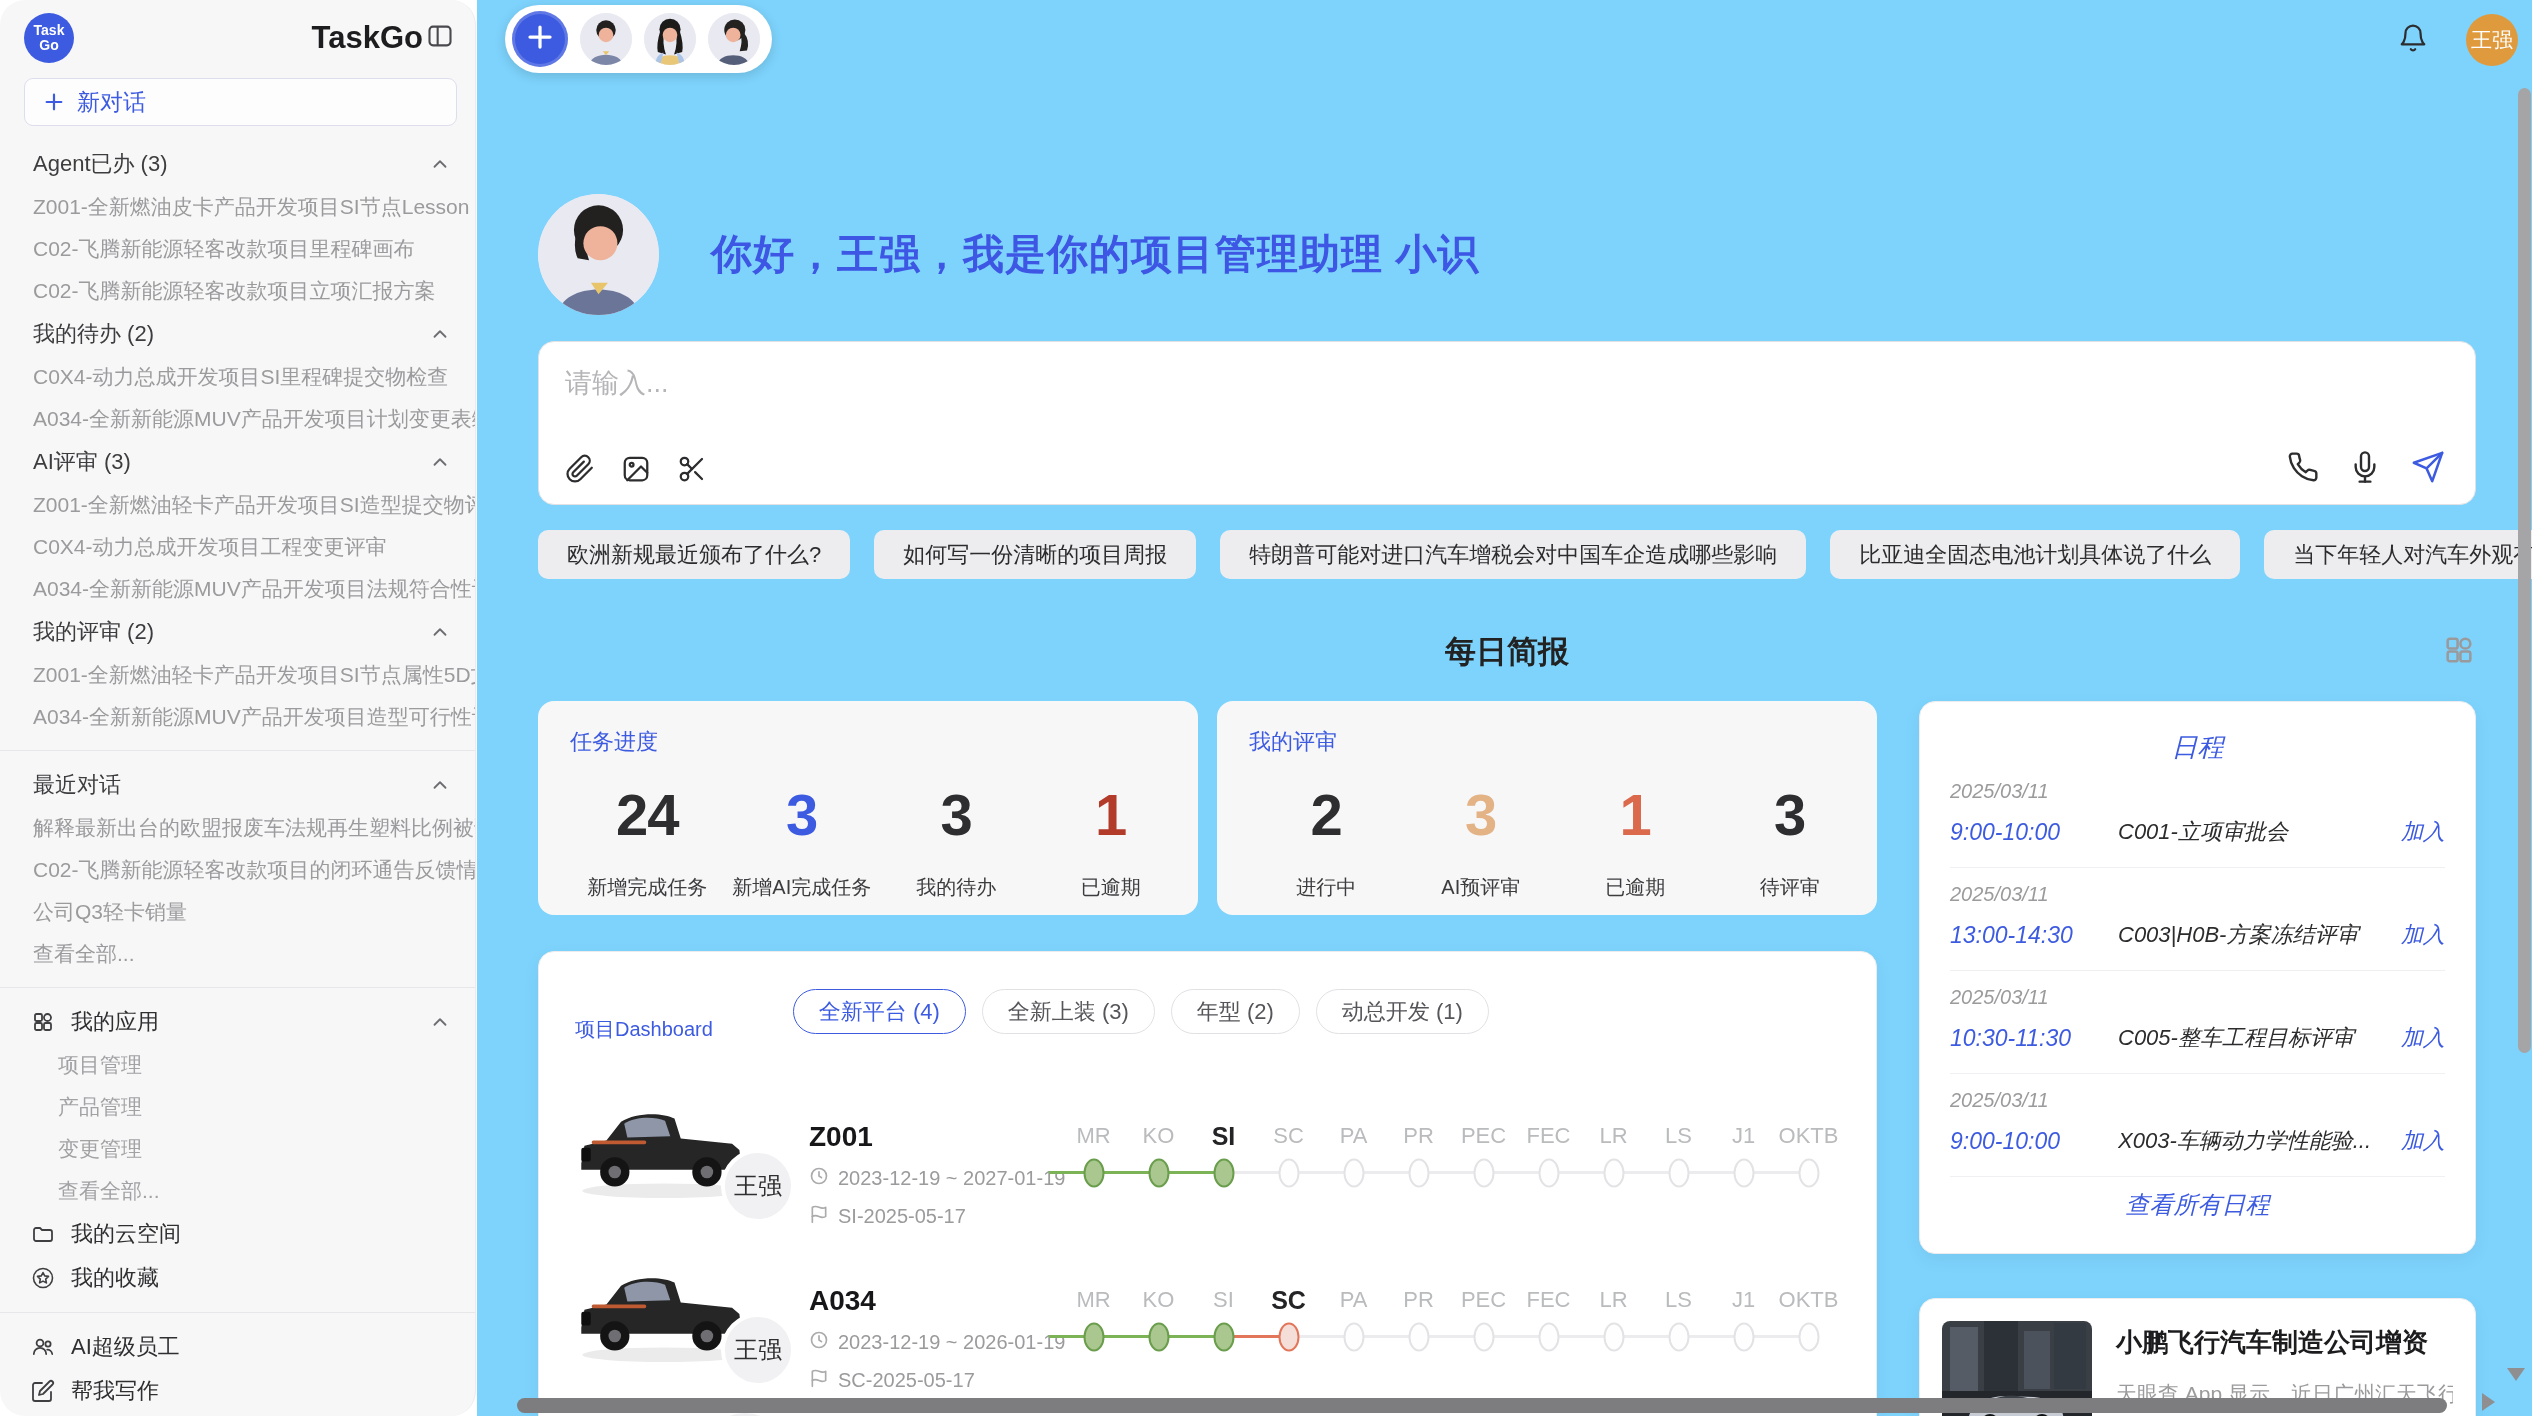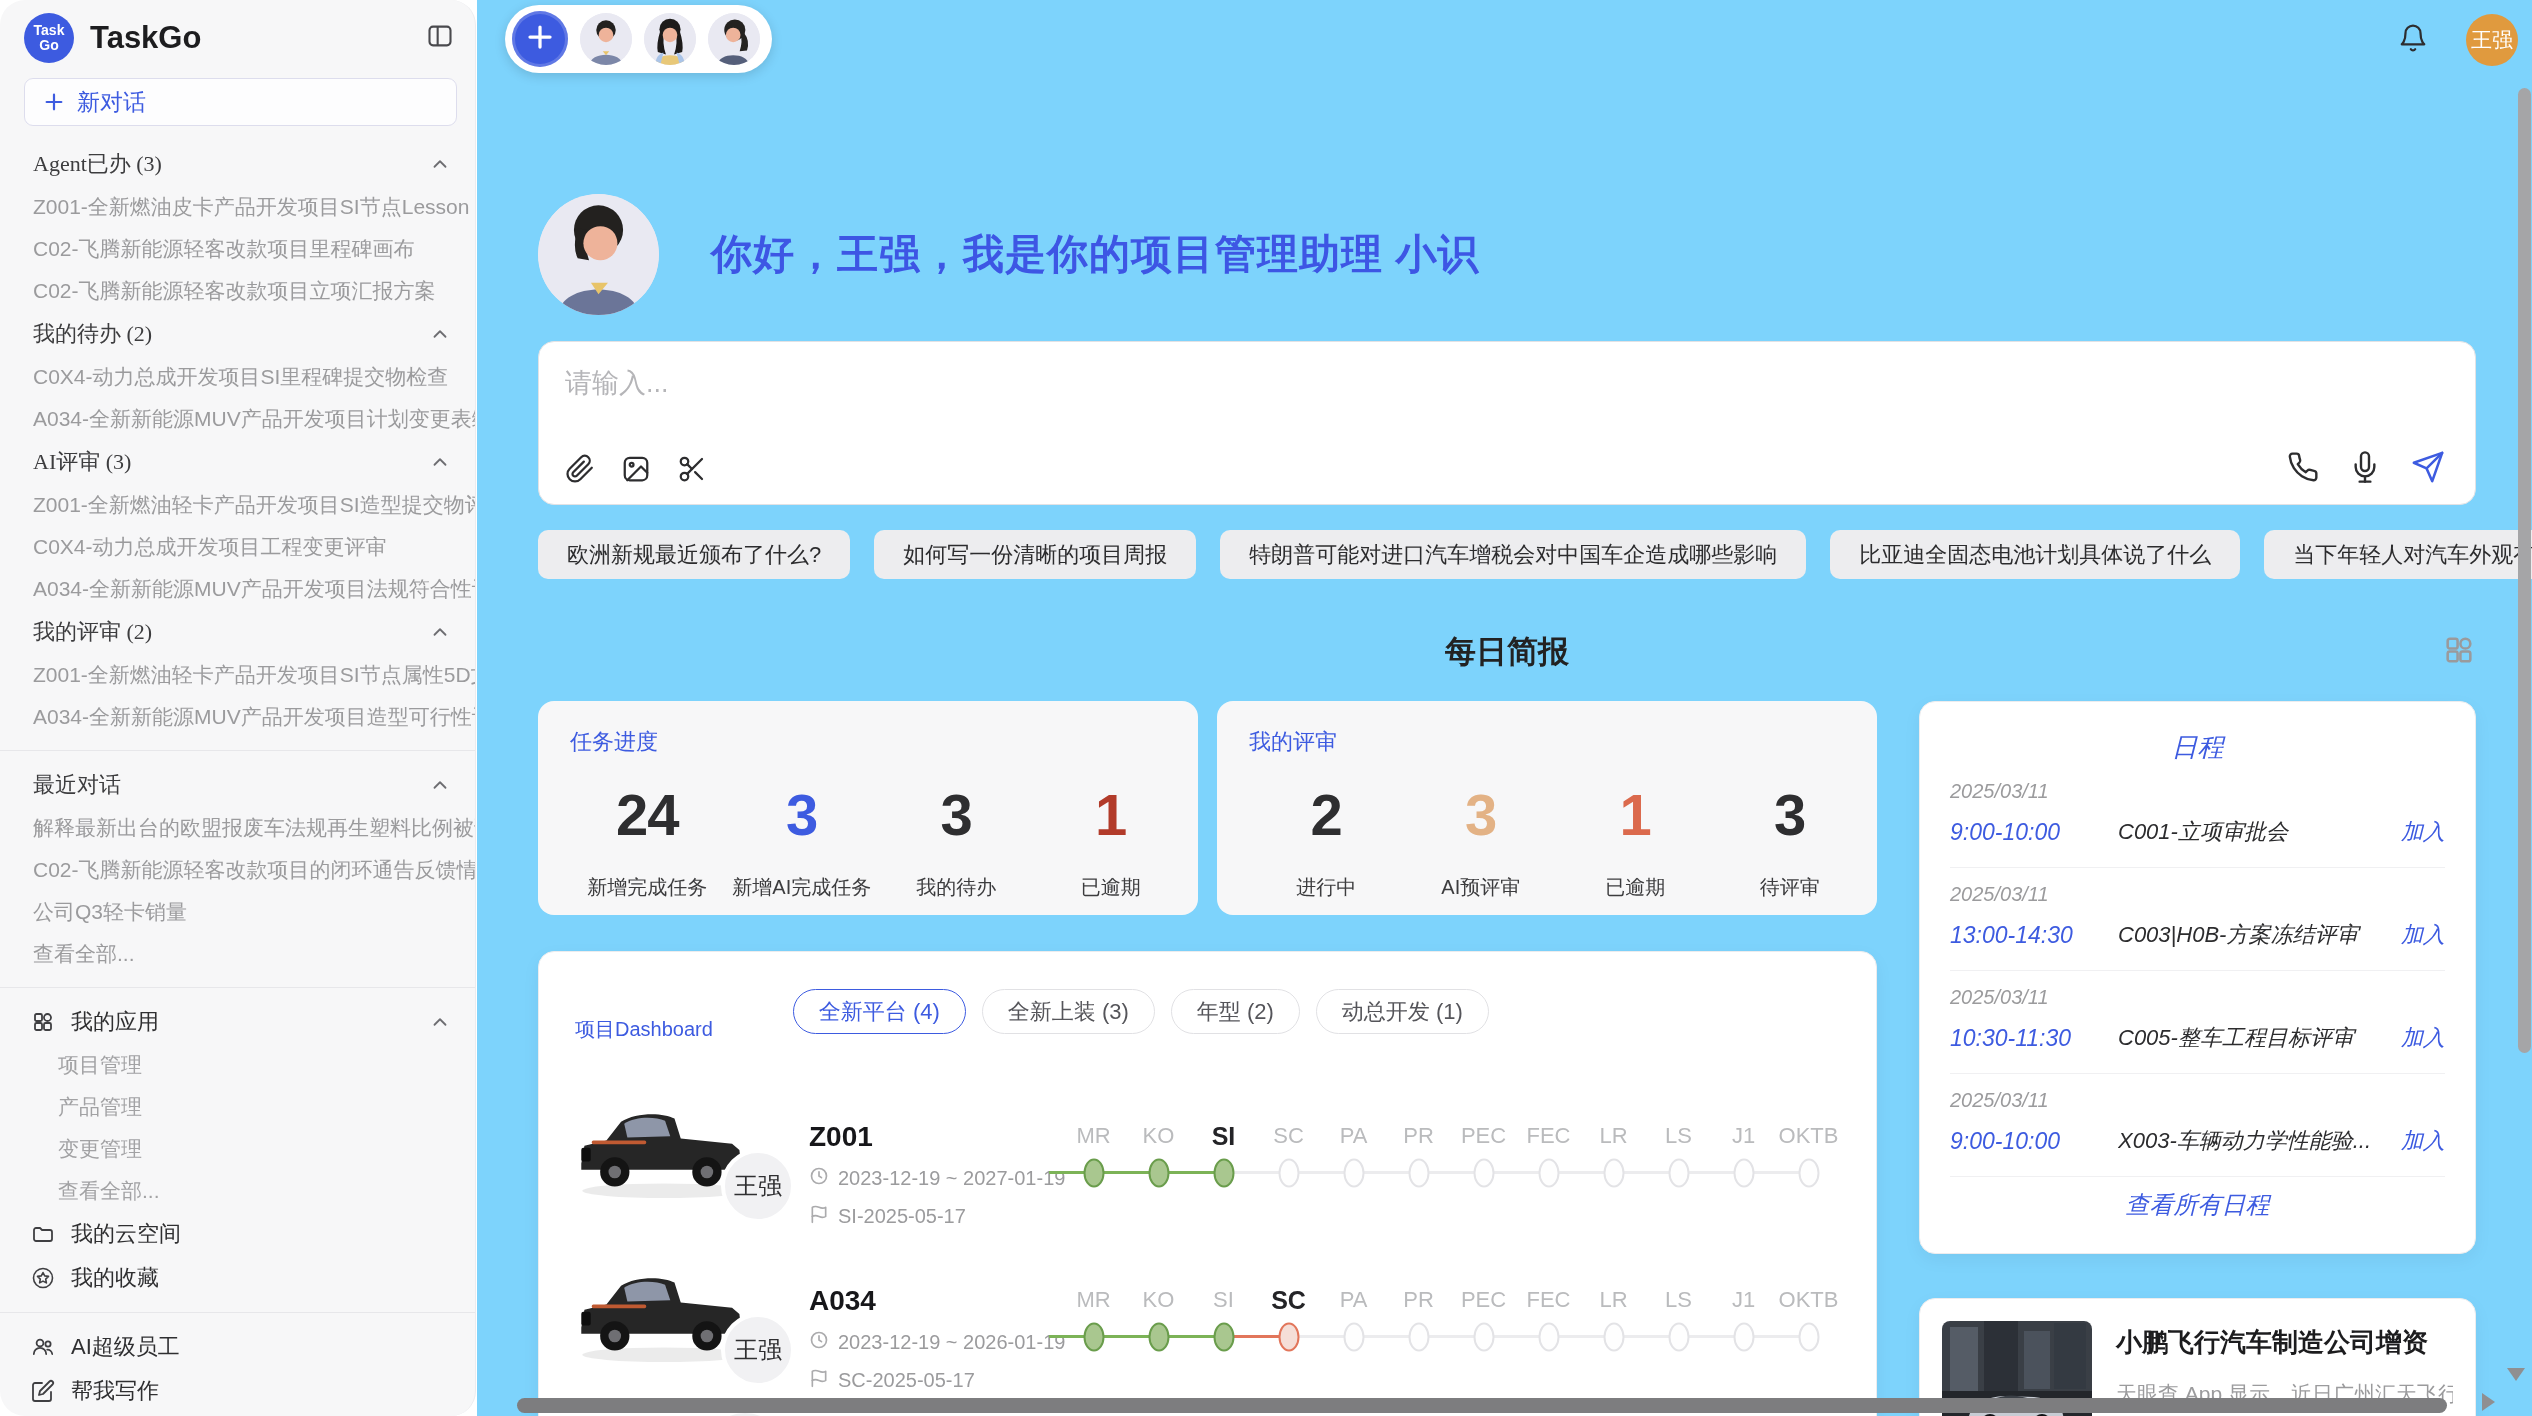--- a/index.html
+++ b/index.html
@@ -4,27 +4,27 @@
 <style>
   * { margin:0; padding:0; box-sizing:border-box; }
   html,body { width:2532px; height:1416px; overflow:hidden; }
   body { font-family:"Liberation Sans","DejaVu Sans",sans-serif; background:#fff; color:#333; }
   #app { position:relative; width:2532px; height:1416px; overflow:hidden; background:#fff; }
   :root{ }
   
   .sidebar { position:absolute; left:0; top:0; width:476px; height:100%; background:#f7f7f8; border-right:1px solid #ebebee; overflow:hidden;border-radius:25px; }
   .side-header { display:flex; align-items:center; padding:14px 18px 0 24px; height:62px; }
   .logo-circle { width:50px; height:50px; border-radius:50%; background:#3D5BE0; color:#fff; display:flex; flex-direction:column; align-items:center; justify-content:center; font-size:14px; line-height:15px; font-weight:600; flex:none; }
-  .app-title { font-size:31px; font-weight:700; color:#1d1d1f; margin-left:16px; flex:1; }
+  .app-title { font-size:31px; font-weight:700; color:#1d1d1f; margin-left:16px; flex:1;text-align:right; }
   .collapse-btn { width:34px; height:34px; display:flex; align-items:center; justify-content:center; cursor:pointer; }
   .new-chat { margin:16px 18px 0 24px; height:48px; border:1px solid #dddded; background:#fdfdfe; border-radius:9px; display:flex; align-items:center; padding:0 18px; color:#3D5BE0; font-size:23px; cursor:pointer; }
   .new-chat .plus { margin-right:12px; display:flex; }
   .side-scroll { padding:16px 0 0 0; }
   .side-sec-head { height:44px; display:flex; align-items:center; padding:0 24px 0 33px; font-size:22px; color:#3d3d3f; }
-  .side-sec-head span { flex:1;font-family:Liberation Serif, serif; }
+  .side-sec-head span { flex:1; }
   .side-item { height:42px; line-height:42px; padding:0 14px 0 33px; font-size:21px; color:#9b9b9d; white-space:nowrap; overflow:hidden; cursor:pointer; }
   .side-divider { height:1px; background:#e7e7ea; margin:12px 0; }
   .side-app-row { height:44px; display:flex; align-items:center; padding:0 24px 0 31px; font-size:22px; color:#2f2f31; cursor:pointer; }
   .side-app-row .ic { width:26px; display:flex; margin-right:14px; color:#3f3f42; }
   .side-app-row span.lbl { flex:1; }
   .side-sub-item { height:42px; line-height:42px; padding-left:58px; font-size:21px; color:#a2a2a4; cursor:pointer; white-space:nowrap; overflow:hidden; }
   
   .main { position:absolute; left:477px; top:0; right:0; height:100%; background:#7dd3fc; }
   .topbar { position:relative; height:80px; }
   .avatar-pill { position:absolute; left:28px; top:5px; height:68px; background:#fff; border-radius:36px; box-shadow:0 3px 12px rgba(0,0,0,.14); display:flex; align-items:center; padding:0 12px 0 7px; gap:12px; }

